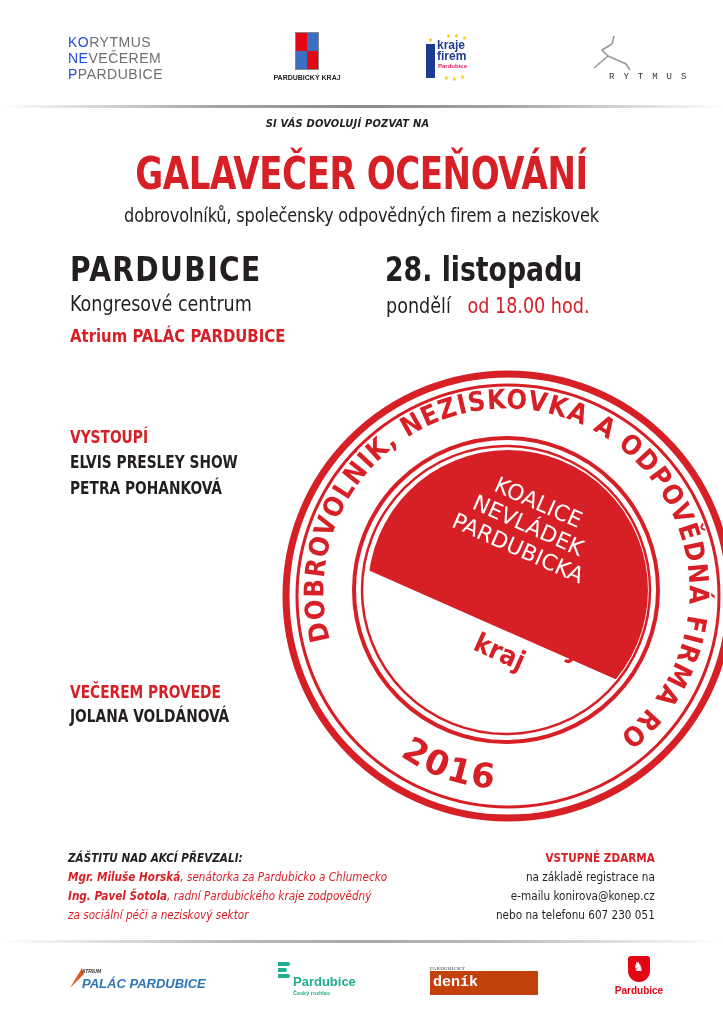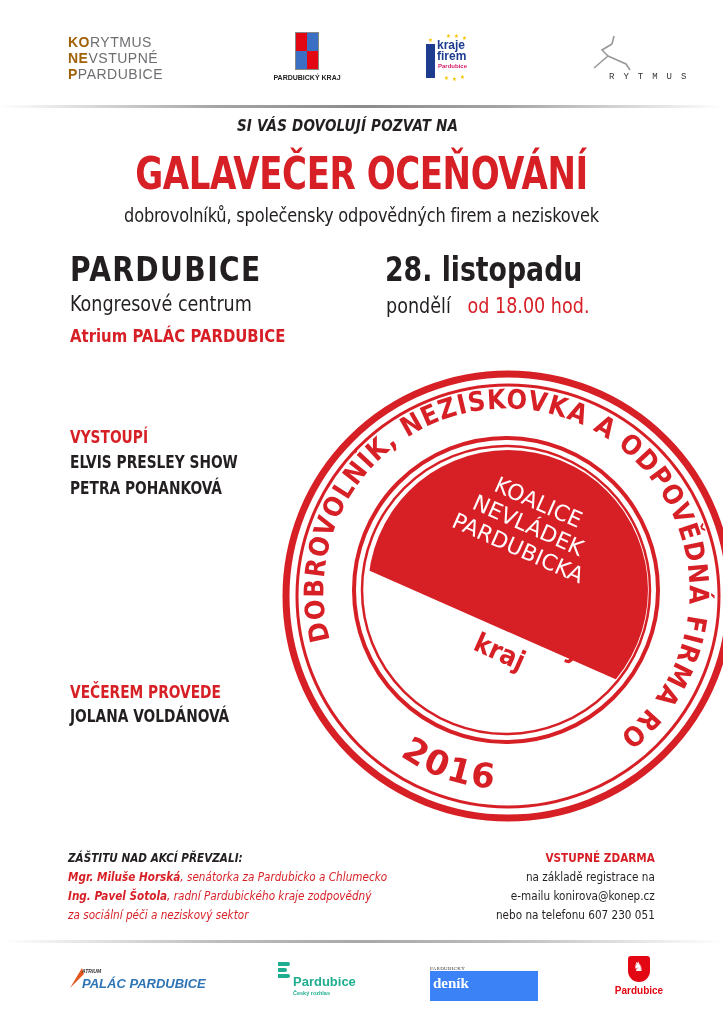--- a/index.html
+++ b/index.html
@@ -3,33 +3,33 @@
 <meta charset="utf-8">
 <style>
   html,body{margin:0;padding:0;background:#fff;}
   body{width:723px;height:1024px;position:relative;overflow:hidden;font-family:"DejaVu Sans Condensed","DejaVu Sans",sans-serif;color:#231f20;}
   .abs{position:absolute;}
   .red{color:#d71f26;}
   .topbar{left:0;top:0;width:723px;height:106px;background:#fff;}
   .shadowline{left:0;top:105px;width:723px;height:3px;background:linear-gradient(90deg,rgba(0,0,0,0) 0%,rgba(90,90,90,0.55) 30%,rgba(90,90,90,0.7) 50%,rgba(90,90,90,0.55) 70%,rgba(0,0,0,0) 100%);}
   .shadowline2{left:0;top:940px;width:723px;height:3px;background:linear-gradient(90deg,rgba(0,0,0,0) 0%,rgba(110,110,110,0.45) 30%,rgba(110,110,110,0.6) 50%,rgba(110,110,110,0.45) 70%,rgba(0,0,0,0) 100%);}
   .konep{left:68px;top:34px;font-family:"Liberation Sans",sans-serif;font-size:14px;line-height:16px;color:#6d6e71;letter-spacing:0.5px;}
-  .konep b{color:#a16207;font-weight:bold;}
+  .konep b{color:#1d4ed8;font-weight:normal;}
   .kraj{left:262px;top:32px;width:90px;text-align:center;}
   .kraj .crest{width:22px;height:36px;margin:0 auto;border:1px solid #888;display:grid;grid-template-columns:1fr 1fr;grid-template-rows:1fr 1fr;}
   .kraj .lbl{font-family:"Liberation Sans",sans-serif;font-size:7px;font-weight:bold;margin-top:4px;color:#222;}
   .ed{left:424px;top:32px;width:60px;height:50px;}
   .ed .one{position:absolute;left:2px;top:12px;width:9px;height:34px;background:#1d3c8f;}
   .ed .t1{position:absolute;left:13px;top:8px;font-family:"Liberation Sans",sans-serif;font-weight:bold;font-size:12px;line-height:11px;color:#1d3c8f;}
   .ed .t3{position:absolute;left:14px;top:31px;font-family:"Liberation Sans",sans-serif;font-weight:bold;font-size:6px;color:#d71f66;}
   .ed .star{position:absolute;color:#f5c400;font-size:6px;}
   .rytmus{left:568px;top:34px;width:90px;height:50px;}
   .rytmus .fig{position:absolute;left:18px;top:0;}
   .rytmus .lbl{position:absolute;left:4px;top:38px;font-family:"Liberation Mono",monospace;font-size:9px;letter-spacing:9px;color:#333;padding-left:37px;}
-  .invite{left:0;width:695px;top:117px;text-align:center;font-size:15px;font-weight:bold;font-style:italic;letter-spacing:0.2px;}
+  .invite{left:0;width:695px;top:117px;text-align:center;font-size:11px;font-weight:bold;font-style:italic;letter-spacing:0.2px;}
   .title{left:0;width:723px;top:150px;text-align:center;font-size:44px;font-weight:bold;line-height:48px;letter-spacing:-0.5px;transform:scaleX(0.86);transform-origin:center;}
   .subtitle{left:0;width:723px;top:202px;text-align:center;font-size:20px;line-height:26px;letter-spacing:-0.2px;transform:scaleX(0.9);}
   .city{left:70px;top:249px;font-size:34px;font-weight:bold;line-height:40px;letter-spacing:1.5px;transform:scaleX(0.92);transform-origin:left;}
   .venue{left:70px;top:290px;font-size:21px;line-height:28px;transform:scaleX(0.93);transform-origin:left;}
   .atrium{left:70px;top:322px;font-size:18px;font-weight:bold;line-height:28px;transform:scaleX(0.92);transform-origin:left;}
   .date{left:385px;top:250px;font-size:33px;font-weight:bold;line-height:40px;transform:scaleX(0.9);transform-origin:left;}
   .day{left:386px;top:292px;font-size:21px;line-height:28px;transform:scaleX(0.93);transform-origin:left;white-space:nowrap;}
   .day span.time{margin-left:12px;}
   .perf-h{left:70px;top:425px;font-size:17px;font-weight:bold;line-height:24px;transform:scaleX(0.9);transform-origin:left;}
   .perf-i{left:70px;font-size:17px;font-weight:bold;line-height:24px;transform:scaleX(0.9);transform-origin:left;}
@@ -44,34 +44,34 @@
   .apal{left:68px;top:966px;font-style:italic;}
   .apal .sm{position:absolute;left:14px;top:2px;font-family:"Liberation Sans",sans-serif;font-size:5px;font-weight:bold;color:#333;}
   .apal .big{position:absolute;left:14px;top:10px;font-family:"Liberation Sans",sans-serif;font-size:13px;font-weight:bold;color:#2d74b5;white-space:nowrap;}
   .cro{left:278px;top:962px;}
   .cro .bars{position:absolute;left:0;top:0;width:12px;}
   .cro .bars div{height:4px;background:#1fae8f;margin-bottom:2px;border-radius:0 3px 3px 0;}
   .cro .name{position:absolute;left:15px;top:12px;font-family:"Liberation Sans",sans-serif;font-size:13px;font-weight:bold;color:#1fae8f;}
   .cro .sub{position:absolute;left:15px;top:28px;font-family:"Liberation Sans",sans-serif;font-size:5.5px;font-weight:bold;color:#1fae8f;white-space:nowrap;}
   .denik{left:430px;top:966px;width:108px;}
   .denik .sm{font-family:"Liberation Serif",serif;font-size:5px;color:#333;letter-spacing:0.3px;}
-  .denik .box{background:#3b82f6;color:#fff;font-family:Liberation Serif, serif;font-weight:bold;font-size:15px;line-height:24px;padding-left:3px;height:30px;}
+  .denik .box{background:#c2410c;color:#fff;font-family:Liberation Mono, monospace;font-weight:bold;font-size:15px;line-height:24px;padding-left:3px;height:24px;}
   .pce{left:614px;top:956px;width:50px;text-align:center;}
   .pce .shield{width:22px;height:26px;margin:0 auto;background:#e30613;border-radius:3px 3px 11px 11px;position:relative;}
   .pce .shield span{position:absolute;left:5px;top:4px;color:#fff;font-size:13px;line-height:14px;}
   .pce .lbl{font-family:"Liberation Sans",sans-serif;font-size:10px;font-weight:bold;color:#e30613;margin-top:3px;}
 </style>
 </head>
 <body>
 
 <div class="abs topbar"></div>
 
 <div class="abs konep">
   <div><b>KO</b><span>RYTMUS</span></div>
-  <div><b>NE</b><span>VSTUPNÉ</span></div>
+  <div><b>NE</b><span>VEČEREM</span></div>
   <div><b>P</b><span>PARDUBICE</span></div>
 </div>
 
 <div class="abs kraj">
   <div class="crest">
     <div style="background:#e30613"></div>
       <div style="background:#3a6fc4"></div>
     <div style="background:#3a6fc4"></div>
       <div style="background:#e30613"></div>
   </div>

